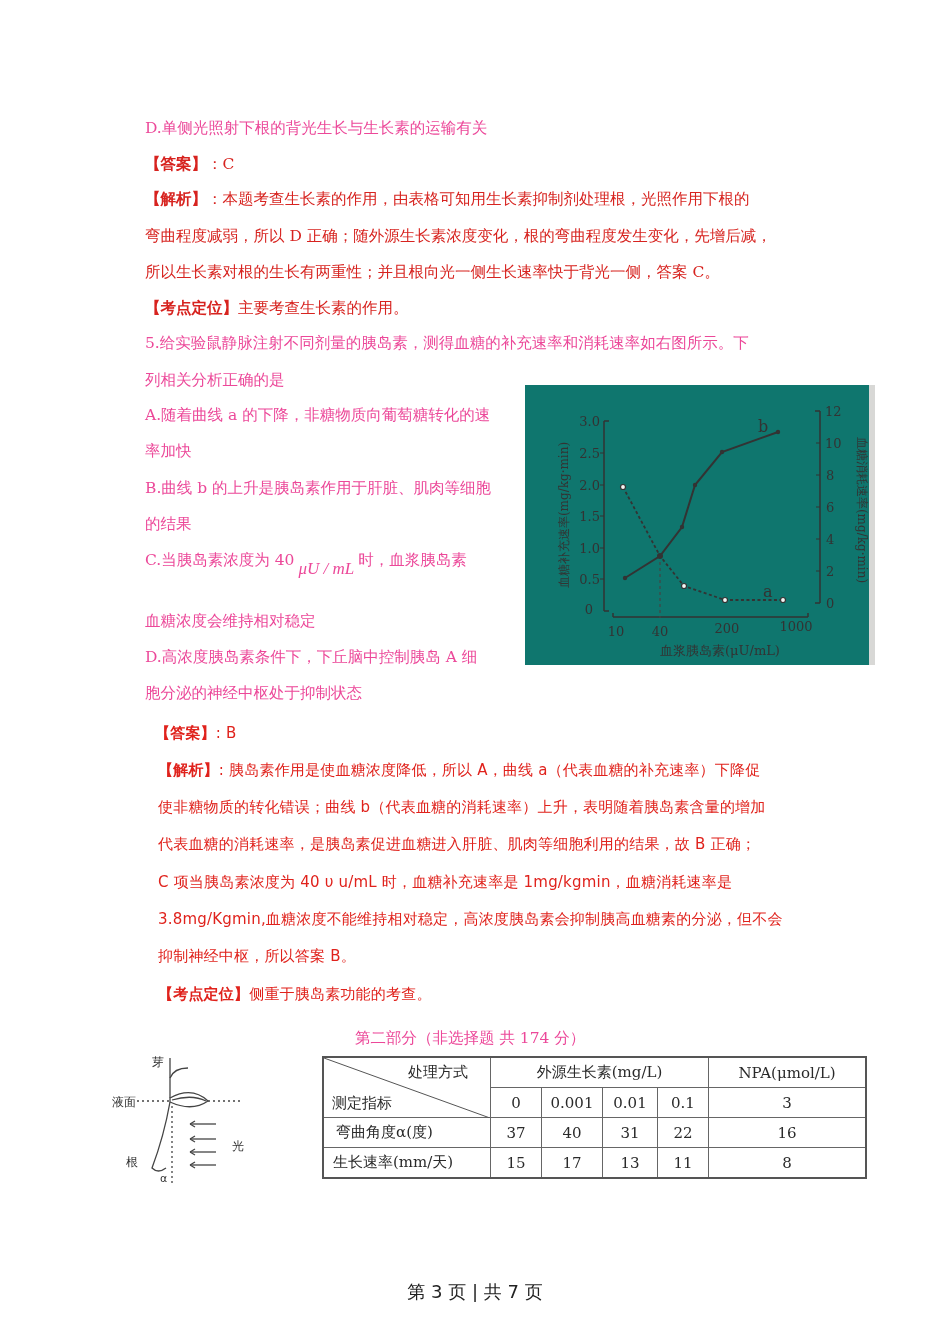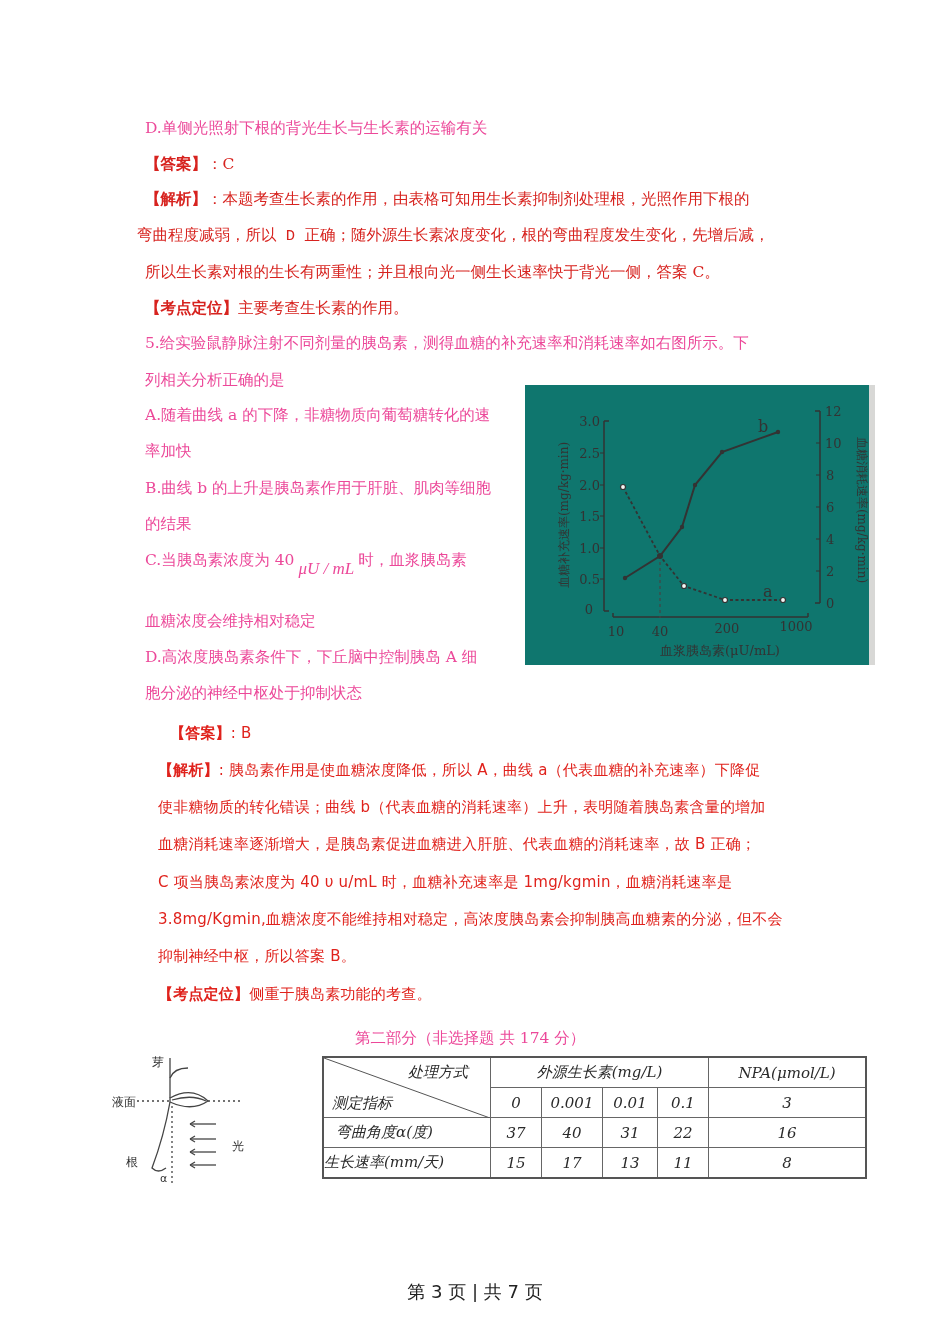--- a/index.html
+++ b/index.html
@@ -15,40 +15,40 @@
   .bracket { font-weight: bold; }
   .mathunit { font-style: italic; font-family: "Liberation Serif", serif; font-size: 17px; position: relative; top: 9px; margin: 0 4px; }
   .chart-wrap { position: absolute; left: 525px; top: 385px; width: 350px; height: 280px; background: #0f766e; }
   .chart-wrap .edge { position: absolute; right: 0; top: 0; width: 6px; height: 100%; background: #d8d8d6; }
   .fig-wrap { position: absolute; left: 112px; top: 1046px; width: 160px; height: 140px; }
   table.data {
     position: absolute; left: 322px; top: 1056px; border-collapse: collapse;
     font-family: "DejaVu Serif", "Liberation Serif", serif; font-size: 15px; color: #2a2a2a;
     border: 2px solid #555;
   }
-  table.data td { border: 1px solid #666; height: 29px; text-align: center; padding: 0 4px; font-style: italic; }
+  table.data td { border: 1px solid #666; height: 29px; text-align: center; padding: 0 4px; }
   .diag-cell { position: relative; width: 166px; padding: 0 !important; }
   .diag-cell svg { position: absolute; left: 0; top: 0; }
   .diag-top { position: absolute; right: 22px; top: 5px; }
   .diag-bot { position: absolute; left: 8px; bottom: 4px; }
   .footer { position: absolute; left: 0; width: 950px; top: 1280px; text-align: center; font-family: "DejaVu Sans", "Liberation Sans", sans-serif; font-size: 18px; color: #222; }
 </style>
 </head>
 <body>
 
 <div class="line black" style="left:145px; top:118px;">D.单侧光照射下根的背光生长与生长素的运输有关</div>
 
 <div class="line red" style="left:145px; top:154px;">
   <span class="bracket">【答案】</span><span>：C</span>
 </div>
 
 <div class="line red" style="left:145px; top:189px;">
   <span class="bracket">【解析】</span><span>：本题考查生长素的作用，由表格可知用生长素抑制剂处理根，光照作用下根的</span>
 </div>
-<div class="line red" style="left:137px; top:226px;font-family:Liberation Mono, monospace;">弯曲程度减弱，所以 D 正确；随外源生长素浓度变化，根的弯曲程度发生变化，先增后减，</div>
+<div class="line red" style="left:145px; top:226px;">弯曲程度减弱，所以 D 正确；随外源生长素浓度变化，根的弯曲程度发生变化，先增后减，</div>
 <div class="line red" style="left:145px; top:262px;">所以生长素对根的生长有两重性；并且根向光一侧生长速率快于背光一侧，答案 C。</div>
 <div class="line red" style="left:145px; top:298px;">
   <span class="bracket">【考点定位】</span><span>主要考查生长素的作用。</span>
 </div>
 
 <div class="line black" style="left:145px; top:333px;">5.给实验鼠静脉注射不同剂量的胰岛素，测得血糖的补充速率和消耗速率如右图所示。下</div>
 <div class="line black" style="left:145px; top:370px;">列相关分析正确的是</div>
 
 <div class="line black" style="left:145px; top:405px;">A.随着曲线 a 的下降，非糖物质向葡萄糖转化的速</div>
 <div class="line black" style="left:145px; top:441px;text-align:center;">率加快</div>
@@ -131,28 +131,28 @@
         <circle cx="725" cy="600" r="2.5"></circle>
           <circle cx="783" cy="600" r="2.5"></circle>
       </g>
       <circle cx="660" cy="556" r="3" fill="#333"></circle>
       <text x="758" y="432" font-size="16">b</text>
       <text x="763" y="597" font-size="16">a</text>
     </g>
   </svg>
 </div>
 
-<div class="line red2" style="left:170px; top:723px;text-align:center;">
+<div class="line red2" style="left:155px; top:723px;text-align:center;">
   <span class="bracket">【答案】</span><span>: B</span>
 </div>
 <div class="line red2" style="left:158px; top:760px;">
   <span class="bracket">【解析】</span><span>: 胰岛素作用是使血糖浓度降低，所以 A，曲线 a（代表血糖的补充速率）下降促</span>
 </div>
 <div class="line red2" style="left:158px; top:797px;">使非糖物质的转化错误；曲线 b（代表血糖的消耗速率）上升，表明随着胰岛素含量的增加</div>
-<div class="line red2" style="left:158px; top:834px;">血糖消耗速率逐渐增大，是胰岛素促进血糖进入肝脏、代表血糖的消耗速率，故 B 正确；</div>
+<div class="line red2" style="left:158px; top:834px;">代表血糖的消耗速率，是胰岛素促进血糖进入肝脏、肌肉等细胞利用的结果，故 B 正确；</div>
 <div class="line red2" style="left:158px; top:872px;">C 项当胰岛素浓度为 40 υ u/mL 时，血糖补充速率是 1mg/kgmin，血糖消耗速率是</div>
 <div class="line red2" style="left:158px; top:909px;">3.8mg/Kgmin,血糖浓度不能维持相对稳定，高浓度胰岛素会抑制胰高血糖素的分泌，但不会</div>
 <div class="line red2" style="left:158px; top:946px;">抑制神经中枢，所以答案 B。</div>
 <div class="line red2" style="left:158px; top:984px;">
   <span class="bracket">【考点定位】</span><span>侧重于胰岛素功能的考查。</span>
 </div>
 
 <div class="line black" style="left:355px; top:1028px;">第二部分（非选择题 共 174 分）</div>
 
 <div class="fig-wrap">
@@ -207,21 +207,21 @@
   </tr>
   <tr>
     <td style="text-align:left; padding-left:12px;">弯曲角度α(度)</td>
     <td>37</td>
     <td>40</td>
     <td>31</td>
     <td>22</td>
     <td>16</td>
   </tr>
   <tr>
-    <td style="text-align:left; padding-left:0;">生长速率(mm/天)</td>
+    <td style="text-align:left; padding-left:9px;">生长速率(mm/天)</td>
     <td>15</td>
     <td>17</td>
     <td>13</td>
     <td>11</td>
     <td>8</td>
   </tr>
 </tbody>
   </table>
 
 <div class="footer">第 3 页 | 共 7 页</div>

